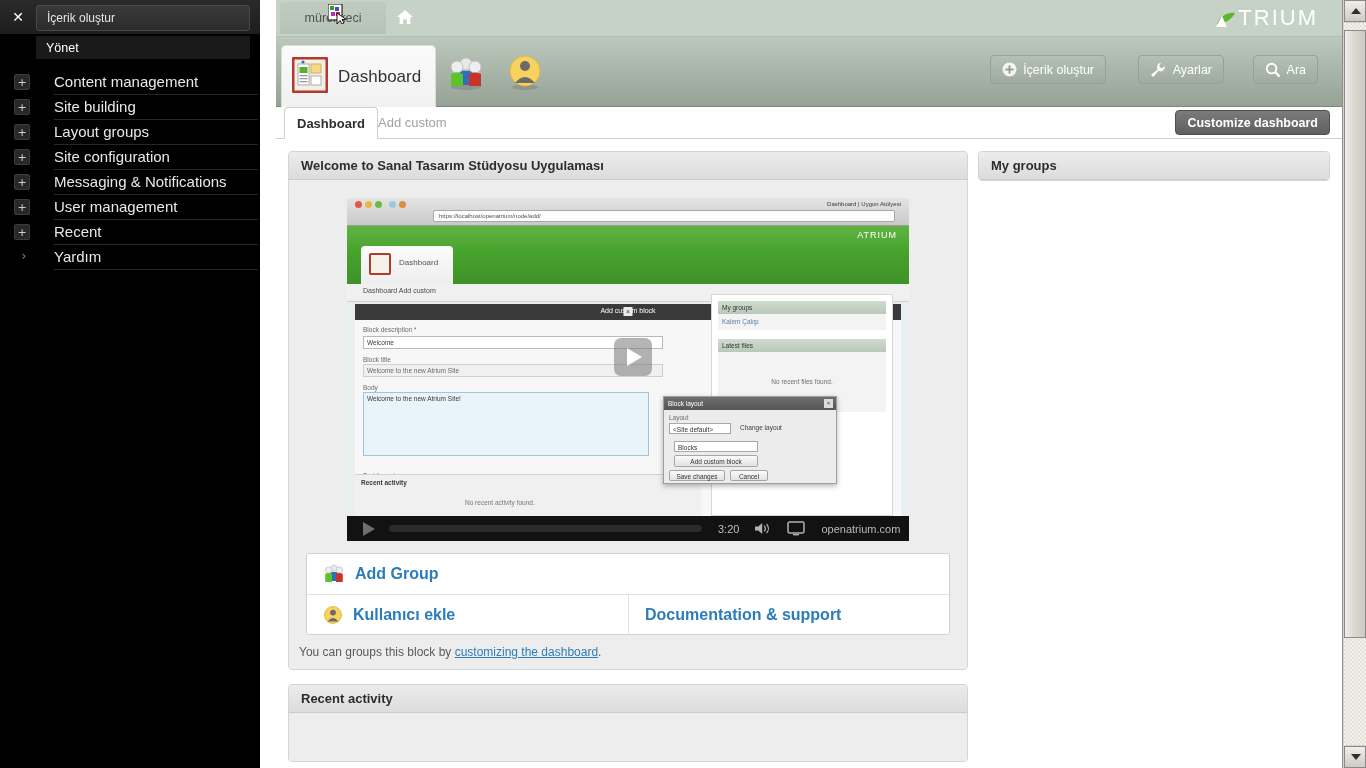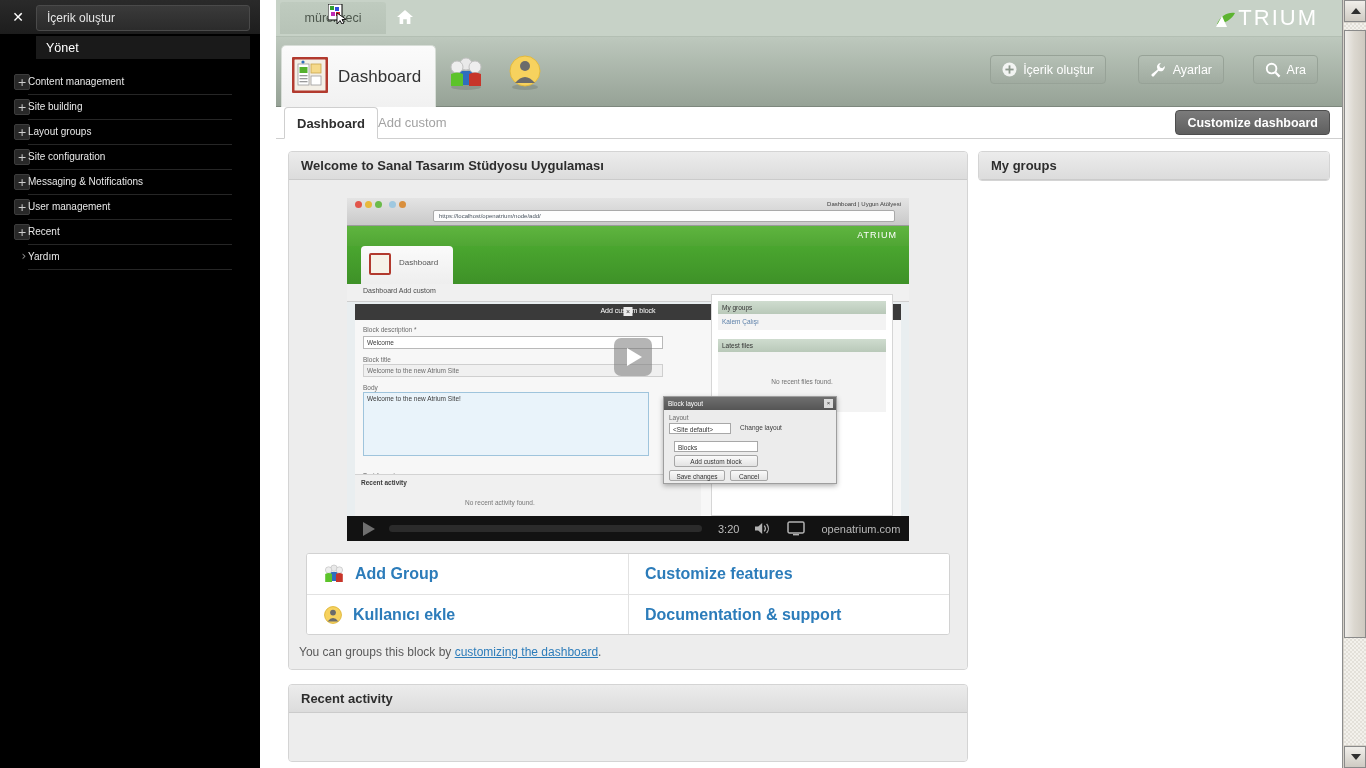--- a/index.html
+++ b/index.html
@@ -87,25 +87,25 @@
     cursor: pointer;
   }
   .admin-exp.chev {
     background: transparent;
     border: none;
     color: #8c8c8c;
     font-size: 12px;
     left: 16px;
   }
   .admin-label {
-    position: absolute; left: 28px; top: 0;
+    position: absolute; left: 54px; top: 0;
     width: 204px; height: 25px;
     line-height: 24px;
     color: #e8e8e8;
-    font-size: 10px;
+    font-size: 15px;
     border-bottom: 1px solid #262626;
     padding-right: 6px;
     white-space: nowrap;
     overflow: hidden;
   }
 
   
   #gutter {
     position: absolute; left: 260px; top: 0;
     width: 16px; height: 768px;
@@ -751,23 +751,20 @@
                       <circle cx="11" cy="4.2" r="3.2" fill="#e9e9e9" stroke="#c2c2c2" stroke-width=".7"></circle>
                       <path d="M7.4 8 h7.2 v9 h-7.2 z" fill="#2f6ebd"></path>
                       <circle cx="5.6" cy="6" r="3.2" fill="#eeeeee" stroke="#c2c2c2" stroke-width=".7"></circle>
                       <path d="M2.2 10 q3.4 -2 6.8 0 v8 h-6.8 z" fill="#5cc32a"></path>
                       <circle cx="16.4" cy="6" r="3.2" fill="#eeeeee" stroke="#c2c2c2" stroke-width=".7"></circle>
                       <path d="M13 10 q3.4 -2 6.8 0 v8 h-6.8 z" fill="#c7352a"></path>
                     </svg>
                   </span>
                   <span class="ltext">Add Group</span>
                 </div>
-                <div class="lcell right">
-                  <span class="ltext">Customize features</span>
-                </div>
               </div>
               <div class="lrow">
                 <div class="lcell">
                   <span class="licon">
                     <svg width="20" height="20" viewBox="0 0 20 20">
                       <circle cx="10" cy="10" r="8.4" fill="#f7d25e" stroke="#e0b93f"></circle>
                       <circle cx="10" cy="7.6" r="2.9" fill="#6b6b6b"></circle>
                       <path d="M4.6 16.4 q5.4 -6.6 10.8 0 z" fill="#6b6b6b"></path>
                     </svg>
                   </span>

